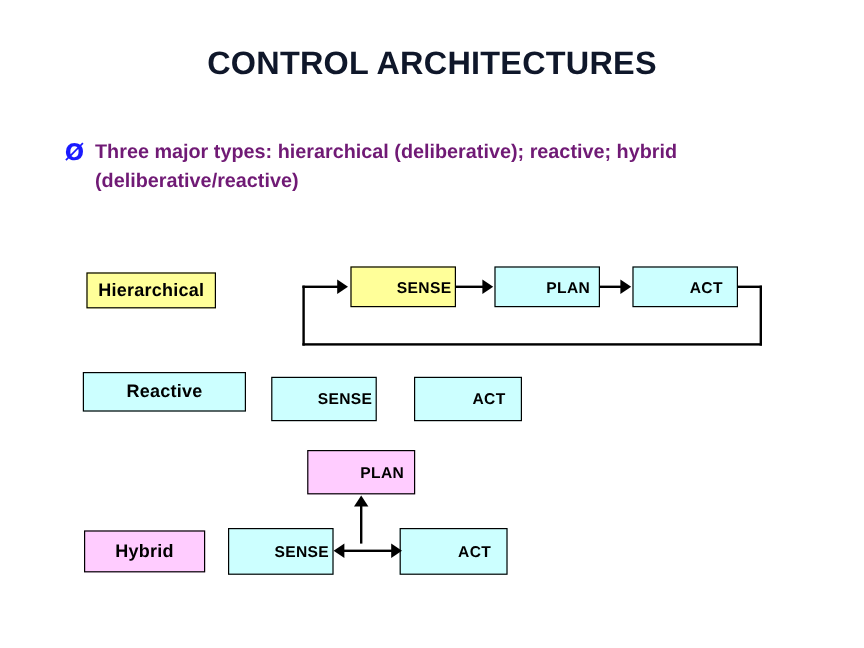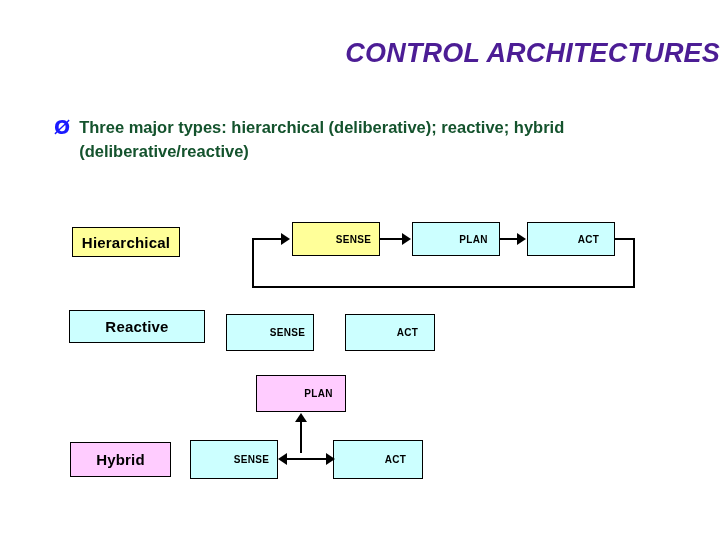--- a/index.html
+++ b/index.html
@@ -6,44 +6,43 @@
   body{
     width:720px;height:540px;
     background:#ffffff;
     font-family:"Liberation Sans", sans-serif;
     position:relative;
     overflow:hidden;
   }
   .title{
     position:absolute;
     left:0;right:0;top:38px;
-    text-align:right;
-    color:#4c1d95;
+    text-align:center;
+    color:#0f172a;
     font-size:27px;
     font-weight:bold;
     letter-spacing:0.2px;
-    font-style:italic;
   }
   .bullet-row{
     position:absolute;
     left:54px;top:116px;
     width:620px;
     display:flex;
     align-items:flex-start;
   }
   .bullet-mark{
     color:#1a1aff;
     font-size:19px;
     font-weight:bold;
     line-height:1.25;
     margin-right:9px;
     font-family:"DejaVu Sans", sans-serif;
   }
   .bullet-text{
-    color:#14532d;
+    color:#701a75;
     font-size:16.5px;
     font-weight:bold;
     line-height:1.45;
     max-width:560px;
   }
 
   
   .box{
     position:absolute;
     box-sizing:border-box;
@@ -53,21 +52,21 @@
     justify-content:center;
     font-weight:bold;
     color:#000;
     text-align:center;
   }
   .label-box{
     font-size:15px;
     letter-spacing:0.2px;
   }
   .node-box{
-    font-size:10px;
+    font-size:13px;
     letter-spacing:0.3px;
     padding-left:35px;
   }
   .yellow{ background:#ffff99; }
   .cyan{ background:#ccffff; }
   .pink{ background:#ffccff; }
 
   
   .hline{
     position:absolute;

